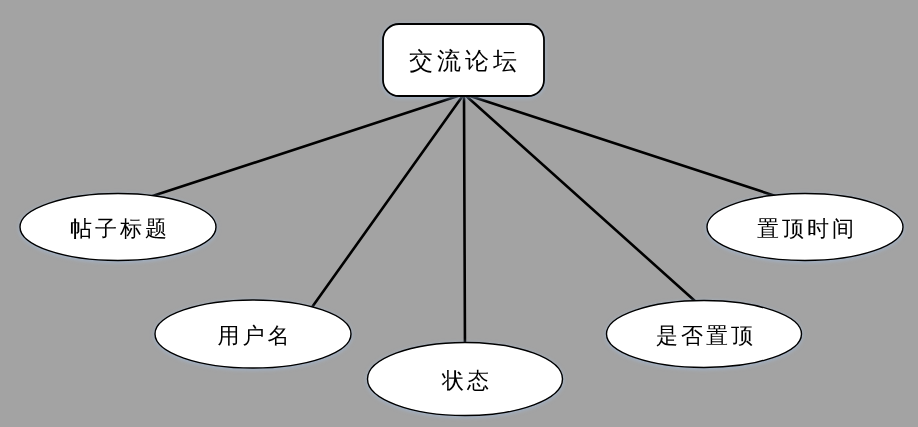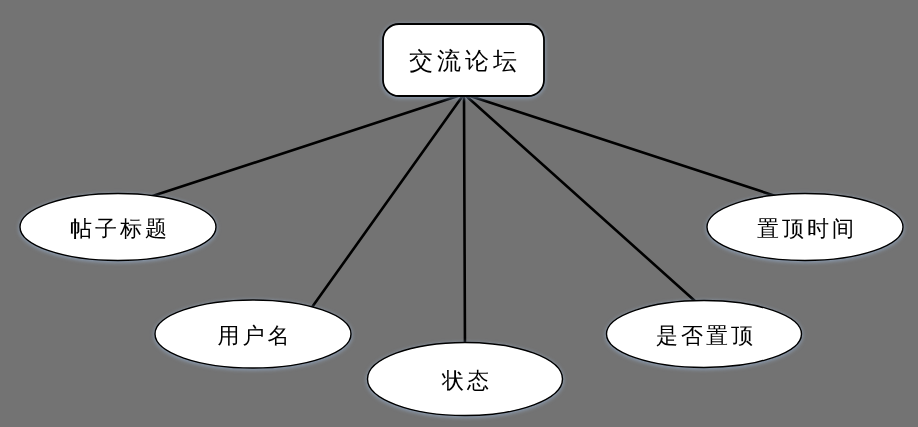--- a/index.html
+++ b/index.html
@@ -4,21 +4,21 @@
 <style>
   html, body {
     margin: 0;
     padding: 0;
     background: #ffffff;
   }
   .canvas {
     position: relative;
     width: 918px;
     height: 427px;
-    background: #737373;
+    background: #a3a3a3;
     overflow: hidden;
     font-family: "Liberation Serif", "DejaVu Serif", serif;
   }
   svg { display: block; }
   .connector {
     stroke: #000000;
     stroke-width: 2.6;
     stroke-linecap: round;
   }
   .node-shape {

